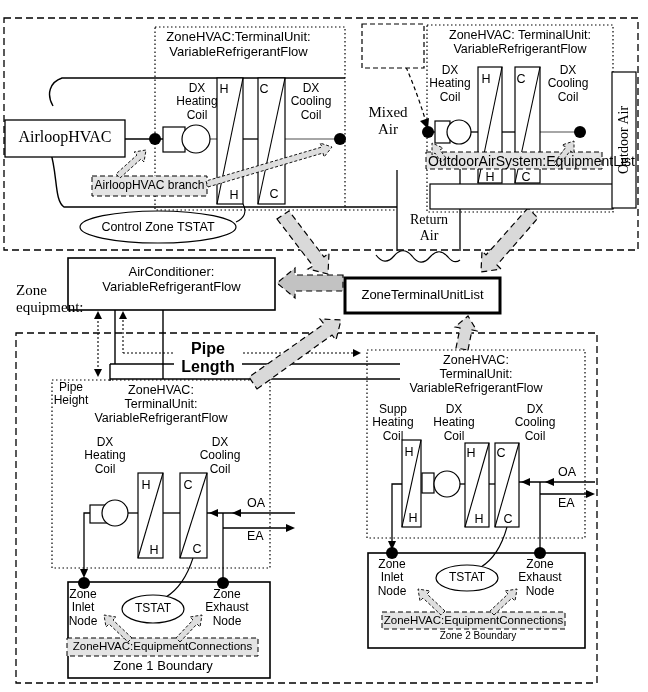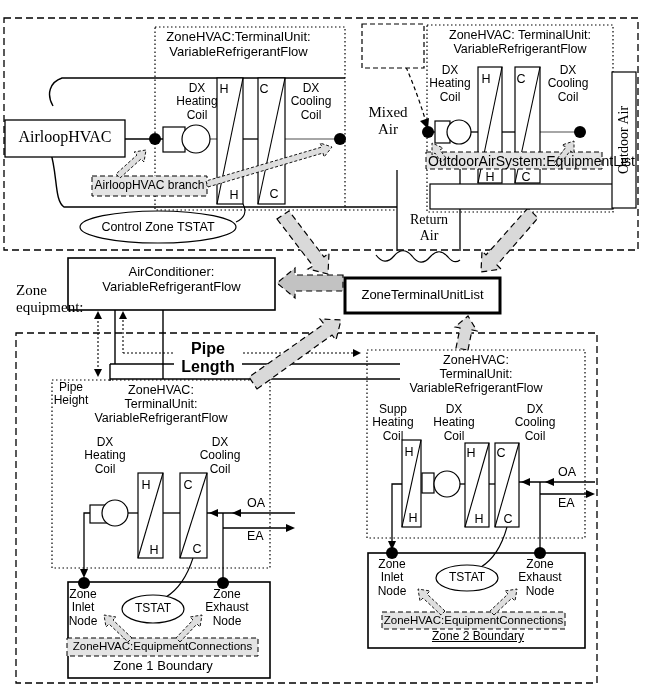--- a/index.html
+++ b/index.html
@@ -261,15 +261,15 @@
 <div class="lbl sans left" style="left:558px;top:465px;width:28px;font-size:12.5px;">OA</div>
 <div class="lbl sans left" style="left:558px;top:496px;width:28px;font-size:12.5px;">EA</div>
 <div class="lbl sans" style="left:366px;top:558px;width:52px;font-size:12px;">Zone
 Inlet
 Node</div>
 <div class="lbl sans" style="left:437px;top:571px;width:60px;font-size:12px;">TSTAT</div>
 <div class="lbl sans" style="left:509px;top:558px;width:62px;font-size:12px;">Zone
 Exhaust
 Node</div>
 <div class="lbl sans" style="left:382px;top:614px;width:183px;font-size:11.5px;">ZoneHVAC:EquipmentConnections</div>
-<div class="lbl sans" style="left:418px;top:630px;width:120px;font-size:12px;text-decoration:underline;">Zone 2 Boundary</div>
+<div class="lbl sans" style="left:418px;top:630px;width:120px;font-size:10px;">Zone 2 Boundary</div>
 
 </div>
 
 </body></html>

